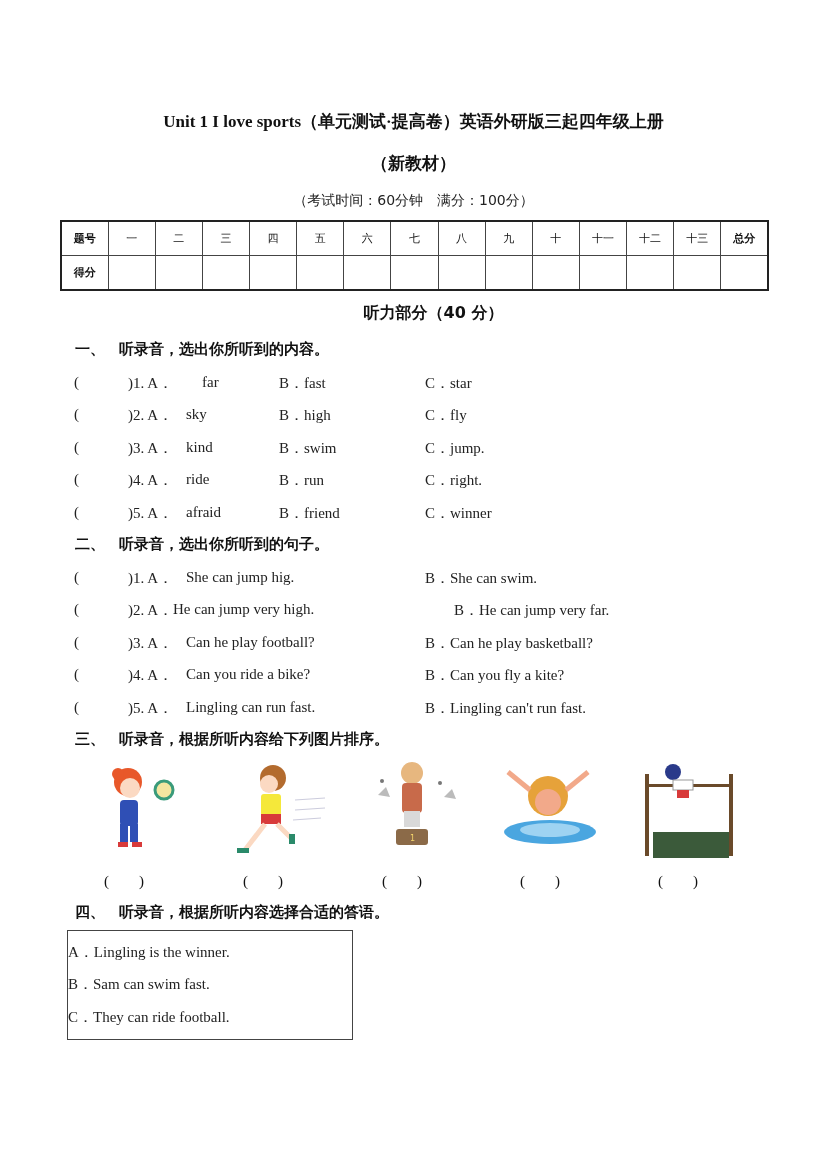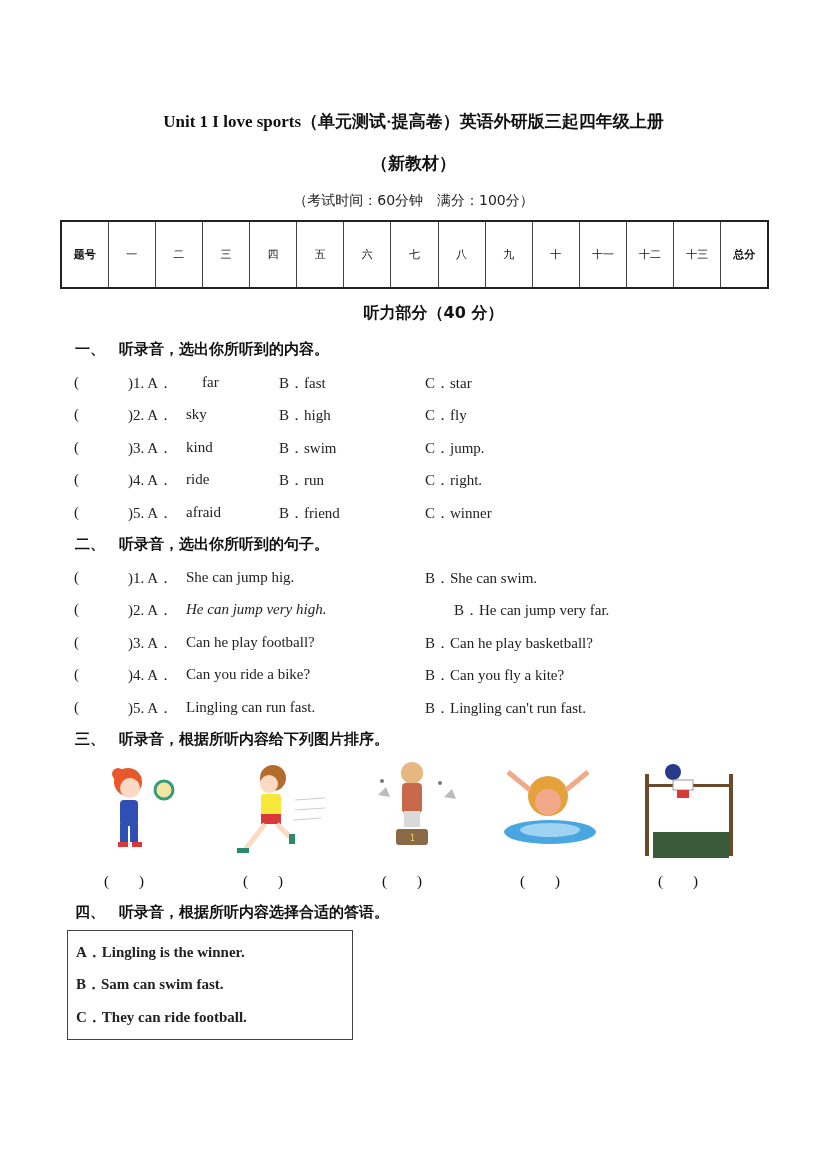--- a/index.html
+++ b/index.html
@@ -10,21 +10,21 @@
   table.score { position: absolute; left: 60px; top: 220px; width: 709px; height: 69px; border-collapse: collapse; border: 2px solid #222; table-layout: fixed; }
   table.score td { border: 1px solid #444; text-align: center; font-family: "DejaVu Sans", sans-serif; font-size: 11px; height: 33px; padding: 0; }
   table.score td.hdr { font-weight: bold; }
   .section-head { left: 0; width: 827px; text-align: center; font-family: "DejaVu Sans", sans-serif; font-weight: bold; font-size: 16px; }
   .q-head { left: 75px; font-family: "DejaVu Sans", sans-serif; font-weight: bold; font-size: 15px; }
   .q-head .num { margin-right: 14px; }
   .row { font-family: "Liberation Serif", "DejaVu Serif", serif; font-size: 15px; color: #222; white-space: nowrap; }
   .pic { position: absolute; width: 110px; height: 100px; }
   .blank { position: absolute; font-family: "Liberation Serif", serif; font-size: 15px; }
   .answer-box { position: absolute; left: 67px; top: 930px; width: 284px; height: 108px; border: 1px solid #444; }
-  .answer-box .opt { position: absolute; left: 8px; font-family: "Liberation Serif", serif; font-size: 15px; color: #222; font-weight: bold; }
+  .answer-box .opt { position: absolute; left: 0; font-family: "Liberation Serif", serif; font-size: 15px; color: #222; }
 </style>
 </head>
 <body>
 
 <div class="abs title" style="top:110px;">Unit 1 I love sports（单元测试·提高卷）英语外研版三起四年级上册</div>
 <div class="abs title" style="top:152px;">（新教材）</div>
 <div class="abs subtitle" style="top:192px;">（考试时间：60分钟　满分：100分）</div>
 
 <table class="score">
   <tbody>
@@ -38,20 +38,37 @@
     <td>六</td>
     <td>七</td>
     <td>八</td>
     <td>九</td>
     <td>十</td>
     <td>十一</td>
     <td>十二</td>
     <td>十三</td>
     <td class="hdr">总分</td>
   </tr>
+  <tr>
+    <td class="hdr">得分</td>
+    <td></td>
+    <td></td>
+    <td></td>
+    <td></td>
+    <td></td>
+    <td></td>
+    <td></td>
+    <td></td>
+    <td></td>
+    <td></td>
+    <td></td>
+    <td></td>
+    <td></td>
+    <td></td>
+  </tr>
 </tbody>
   </table>
 
 <div class="abs section-head" style="top:303px;padding-left:20px;">听力部分（40 分）</div>
 
 <div class="abs q-head" style="top:340px;">
   <span class="num">一、</span><span>听录音，选出你所听到的内容。</span>
 </div>
 
 <div>
@@ -96,21 +113,21 @@
 
 <div>
   <span class="abs row" style="left:74px;top:569px;">(</span>
   <span class="abs row" style="left:128px;top:569px;">)1. A．</span>
   <span class="abs row" style="left:186px;top:569px;">She can jump hig.</span>
   <span class="abs row" style="left:425px;top:569px;">B．She can swim.</span>
 </div>
 <div>
   <span class="abs row" style="left:74px;top:601px;">(</span>
   <span class="abs row" style="left:128px;top:601px;">)2. A．</span>
-  <span class="abs row" style="left:186px;top:601px;font-style:italic;">He can jump very high.</span>
+  <span class="abs row" style="left:173px;top:601px;">He can jump very high.</span>
   <span class="abs row" style="left:454px;top:601px;">B．He can jump very far.</span>
 </div>
 <div>
   <span class="abs row" style="left:74px;top:634px;">(</span>
   <span class="abs row" style="left:128px;top:634px;">)3. A．</span>
   <span class="abs row" style="left:186px;top:634px;">Can he play football?</span>
   <span class="abs row" style="left:425px;top:634px;">B．Can he play basketball?</span>
 </div>
 <div>
   <span class="abs row" style="left:74px;top:666px;">(</span>

